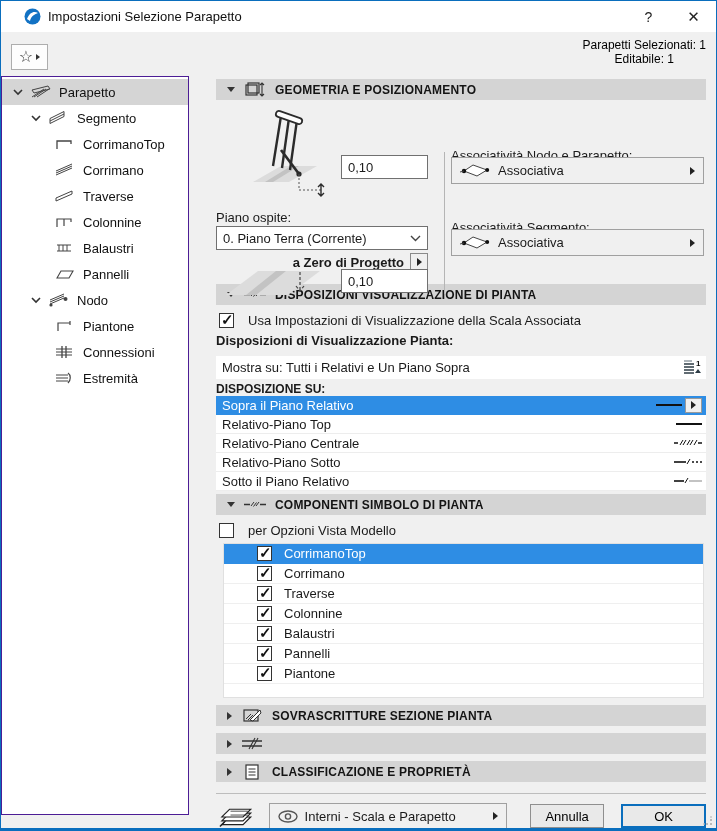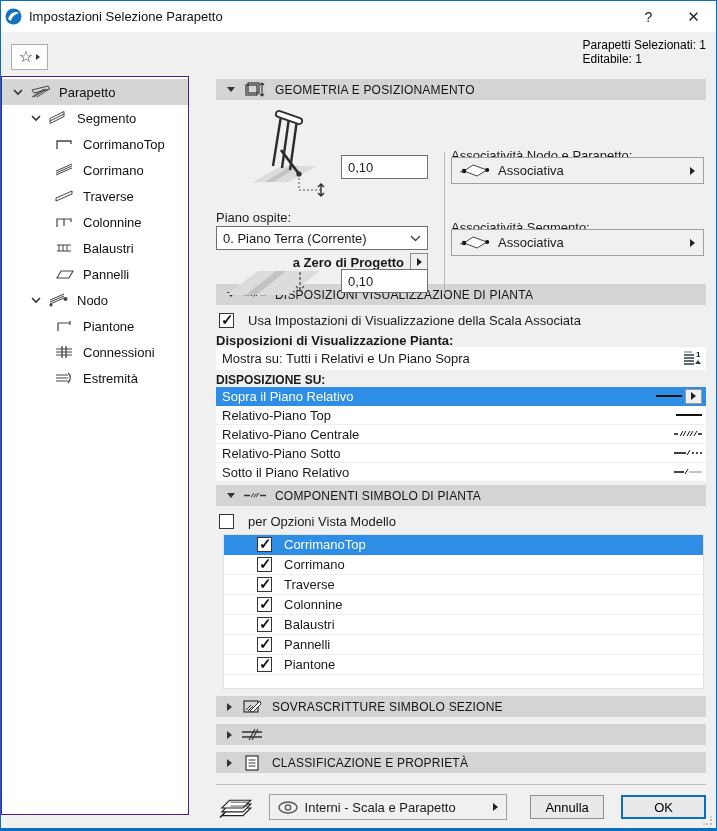--- a/index.html
+++ b/index.html
@@ -4,51 +4,51 @@
 <style>
   * { box-sizing: border-box; margin: 0; padding: 0; }
   html,body { width:717px; height:831px; }
   body { font-family: "Liberation Sans", sans-serif; font-size: 13px; color:#1a1a1a; }
 
   .win { position:relative; width:717px; height:831px; background:#f0f0f0;
          border:1px solid #0a6ebd; border-bottom-width:3px; overflow:hidden; }
 
   
   .titlebar { position:absolute; left:0; top:0; right:0; height:31px; background:#ffffff;
-              display:flex; align-items:center; padding-left:4px; }
+              display:flex; align-items:center; padding-left:23px; }
   .titlebar .app-icon { width:17px; height:17px; margin-right:7px; }
   .titlebar .title { font-size:13px; color:#111; }
   .titlebar .tb-btn { width:45px; height:31px; display:flex; align-items:center; justify-content:center;
                       font-size:14px; color:#222; margin-left:auto; }
   .titlebar .tb-btn.close { margin-left:0; font-size:15px; }
 
   
   .fav-btn { position:absolute; left:10px; top:43px; width:37px; height:26px; background:#fdfdfd;
              border:1px solid #adadad; display:flex; align-items:center; justify-content:center; gap:3px; }
   .fav-btn .star { font-size:16px; color:#333; line-height:1; }
   .fav-btn .mini-arrow { width:0; height:0; border-left:4px solid #333; border-top:3px solid transparent; border-bottom:3px solid transparent; }
-  .counts { position:absolute; right:10px; top:37px; text-align:left; font-size:12px; line-height:14px; color:#000; }
+  .counts { position:absolute; right:10px; top:37px; text-align:center; font-size:12px; line-height:14px; color:#000; }
 
   
   .sidebar { position:absolute; left:0; top:75px; width:188px; bottom:13px; background:#ffffff;
              border:1px solid #4c1d95; padding-top:2px; }
   .tree-item { height:26px; display:flex; align-items:center; gap:7px; cursor:default; }
   .tree-item.sel { background:#d5d5d5; }
   .lvl0 { padding-left:10px; } .lvl1 { padding-left:28px; } .lvl2 { padding-left:52px; }
   .chev { width:11px; height:11px; flex:0 0 auto; display:flex; align-items:center; justify-content:center; }
   .t-icon { width:22px; height:16px; flex:0 0 auto; }
   .tree-item .lbl { font-size:13px; color:#111; white-space:nowrap; }
 
   
   .main { position:absolute; left:215px; top:78px; width:490px; }
   .sec-h { height:21px; background:#d4d4d4; display:flex; align-items:center; padding-left:11px; gap:8px; }
   .sec-h .tri-open { width:0; height:0; border-top:5px solid #333; border-left:4px solid transparent; border-right:4px solid transparent; }
   .sec-h .tri-closed { width:0; height:0; border-left:5px solid #333; border-top:4px solid transparent; border-bottom:4px solid transparent; }
   .sec-h .h-icon { width:24px; height:17px; display:flex; align-items:center; justify-content:center; }
-  .sec-h .h-title { font-size:12px; font-weight:normal; color:#141414; letter-spacing:.2px; }
+  .sec-h .h-title { font-size:12px; font-weight:bold; color:#141414; letter-spacing:.2px; }
   .sec-h.collapsed { margin-bottom:7px; }
 
   
   .geo { position:relative; height:184px; }
   .geo .rail-pic { position:absolute; left:35px; top:8px; }
   .geo .inp { position:absolute; width:87px; height:24px; background:#fff; border:1px solid #707070;
               font-size:13px; display:flex; align-items:center; padding-left:6px; }
   .inp1 { left:125px; top:55px; } .inp2 { left:125px; top:169px; }
   .geo .host-lbl { position:absolute; left:0px; top:110px; font-size:13px; }
   .combo { position:absolute; left:0px; top:126px; width:212px; height:24px; background:#fff; border:1px solid #707070;
@@ -67,21 +67,21 @@
   .ab1 { top:57px; } .ab2 { top:129px; }
   .assoc-btn .a-val { font-size:13px; flex:1; }
   .assoc-btn .fo-tri { width:0; height:0; border-left:5px solid #222; border-top:4px solid transparent; border-bottom:4px solid transparent; }
 
   
   .chk-row { display:flex; align-items:center; gap:14px; }
   .checkbox { width:15px; height:15px; background:#fff; border:1px solid #333; position:relative; flex:0 0 auto; }
   .checkbox.checked::after { content:"✓"; position:absolute; left:1px; top:-3px; font-size:15px; font-weight:bold; color:#111; }
   .disp .chk-row { margin-top:7px; margin-left:3px; height:16px; }
   .disp .bold-lbl { margin-top:5px; font-size:13px; font-weight:bold; height:14px; }
-  .mostra-row { height:23px; background:#fff; display:flex; align-items:center; padding:0 4px 0 6px; }
+  .mostra-row { margin-top:9px; height:23px; background:#fff; display:flex; align-items:center; padding:0 4px 0 6px; }
   .mostra-row .m-lbl { flex:1; font-size:13px; }
   .dispsu { margin-top:2px; height:15px; font-size:12px; font-weight:bold; display:flex; align-items:center; }
   .d-row { height:19px; background:#fff; border-bottom:1px solid #ededed; display:flex; align-items:center; padding:0 4px 0 6px; font-size:13px; }
   .d-row .d-lbl { flex:1; }
   .d-row.sel { background:#2e8de4; color:#fff; border-bottom-color:#2e8de4; }
   .linetype { width:30px; height:8px; flex:0 0 auto; display:flex; align-items:center; justify-content:flex-end; }
   .solidline { width:26px; height:0; border-top:2px solid #111; }
   .d-row .mini-fly { width:17px; height:15px; margin-left:3px; background:#f0f0f0; border:1px solid #9a9a9a;
                      display:flex; align-items:center; justify-content:center; }
   .mini-fly .fo-tri { width:0; height:0; border-left:5px solid #222; border-top:4px solid transparent; border-bottom:4px solid transparent; }
@@ -436,21 +436,21 @@
 
     <div class="sec-h collapsed">
       <span class="tri-closed"></span>
       <span class="h-icon">
         <svg width="19" height="15" viewBox="0 0 19 15">
             <rect x="1" y="2" width="14" height="11" fill="none" stroke="#333" stroke-width="1.2"></rect>
             <path d="M3 11 L8 6 M5 12 L10 7" stroke="#333" stroke-width="1"></path>
             <path d="M7 12 L17 2 L18 5 L10 13 Z" fill="#fff" stroke="#333" stroke-width="1"></path>
           </svg>
       </span>
-      <span class="h-title">SOVRASCRITTURE SIMBOLO SEZIONE</span>
+      <span class="h-title">SOVRASCRITTURE SEZIONE PIANTA</span>
     </div>
 
     <div class="sec-h collapsed">
       <span class="tri-closed"></span>
       <span class="h-icon">
         <svg width="20" height="13" viewBox="0 0 20 13">
             <path d="M0 4 H20 M0 9 H20" stroke="#333" stroke-width="1.3"></path>
             <path d="M7 12 L13 1 M10 12 L16 1" stroke="#333" stroke-width="1.1"></path>
           </svg>
       </span>

